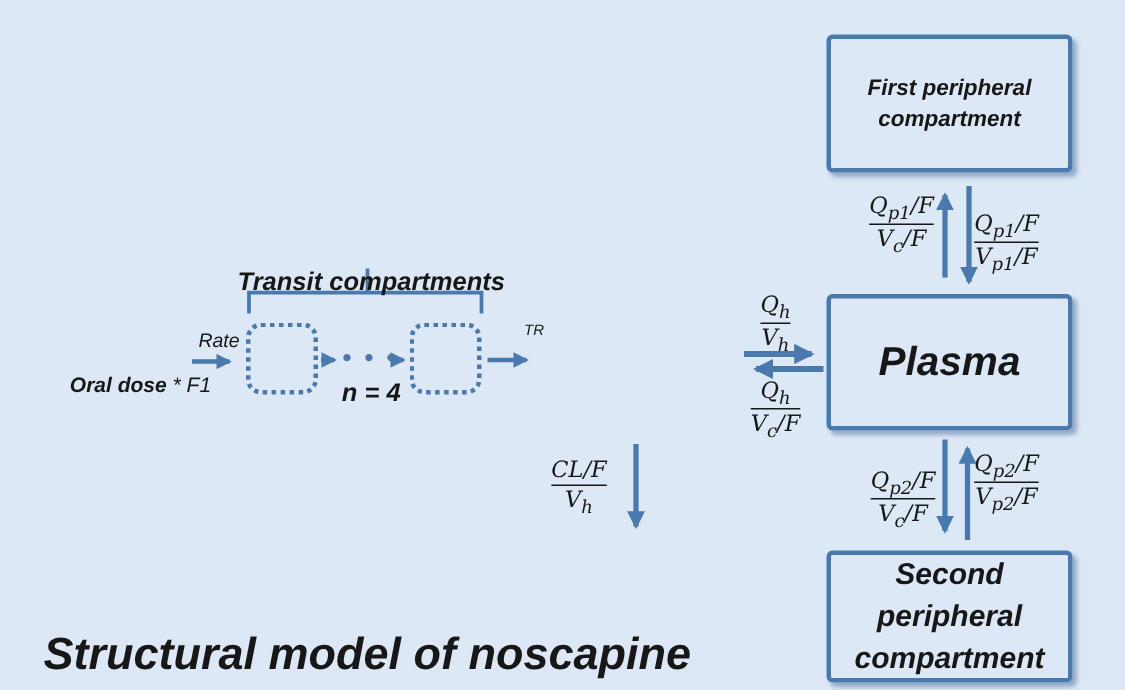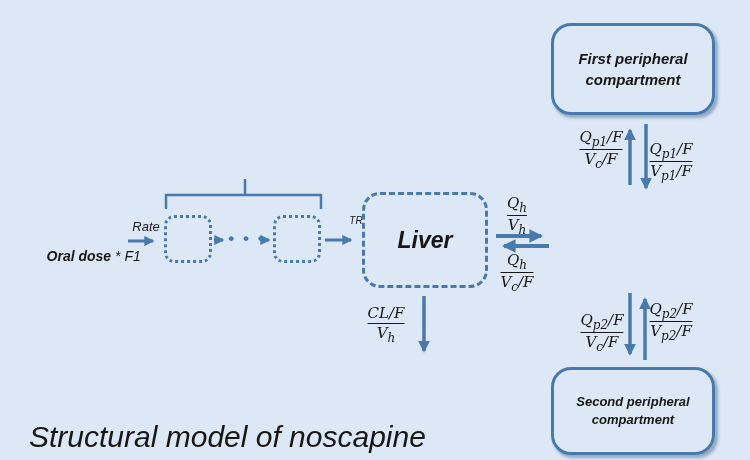--- a/index.html
+++ b/index.html
@@ -5,34 +5,34 @@
   html,body{margin:0;padding:0;background:#fff}
   .stage{position:relative;width:750px;height:460px;overflow:hidden;
          background:var(--background,#dce8f5);
          font-family:"Liberation Sans",sans-serif;color:var(--text,#171717)}
   .layer{position:absolute;left:0;top:0;width:750px;height:460px}
   .conn{stroke:var(--stroke,#4a79ad);fill:none}
   .head{fill:var(--stroke,#4a79ad)}
   .box{position:absolute;box-sizing:border-box;border:3px solid var(--stroke,#4a79ad);
        display:flex;flex-direction:column;align-items:center;justify-content:center;
        text-align:center;font-style:italic;font-weight:bold;color:var(--text,#171717)}
-  .solid{border-radius:20px;box-shadow:2.5px 3px 3px rgba(58,96,140,.45)}
+  .solid{border-radius:4px;box-shadow:2.5px 3px 3px rgba(58,96,140,.45)}
   .dashedbox{border-style:dashed;border-radius:18px}
   .dottedbox{border-style:dotted;border-radius:10px}
   .lbl{position:absolute;font-style:italic;color:var(--text,#171717);white-space:pre}
   .b{font-weight:bold}
   .center{text-align:center}
   .fraction{position:absolute;transform:translateX(-50%);display:flex;flex-direction:column;
             align-items:center;font-family:"DejaVu Serif",serif;font-style:italic;
             font-size:15px;line-height:1.12;color:var(--text,#171717)}
   .fraction .bar{align-self:stretch;height:0;border-top:1.6px solid var(--text,#171717);margin:1px 0}
   .fraction sub{font-size:12px;line-height:1}
   .dots{position:absolute;color:var(--stroke,#4a79ad);font-weight:bold;
         font-size:17px;letter-spacing:2px;text-align:center}
-  .caption{position:absolute;font-weight:normal;font-style:italic;font-size:30px}
+  .caption{position:absolute;font-weight:bold;font-style:italic;font-size:30px}
   .boxline{display:block}
 </style>
 </head>
 <body>
 
 <div class="stage">
 
   <svg class="layer" viewBox="0 0 750 460">
     <defs>
       <marker id="ah" viewBox="0 0 10 10" refX="8.5" refY="5" markerWidth="3.4" markerHeight="3.4" orient="auto">
@@ -46,42 +46,46 @@
     <line class="conn" stroke-width="3" x1="325" y1="240" x2="351" y2="240" marker-end="url(#ah)"></line>
     <line class="conn" stroke-width="4" x1="496" y1="236" x2="541" y2="236" marker-end="url(#ah)"></line>
     <line class="conn" stroke-width="4" x1="549" y1="246" x2="504" y2="246" marker-end="url(#ah)"></line>
     <line class="conn" stroke-width="3.5" x1="424" y1="296" x2="424" y2="351" marker-end="url(#ah)"></line>
     <line class="conn" stroke-width="3.5" x1="630" y1="185" x2="630" y2="130" marker-end="url(#ah)"></line>
     <line class="conn" stroke-width="3.5" x1="646" y1="124" x2="646" y2="188" marker-end="url(#ah)"></line>
     <line class="conn" stroke-width="3.5" x1="630" y1="293" x2="630" y2="354" marker-end="url(#ah)"></line>
     <line class="conn" stroke-width="3.5" x1="645" y1="360" x2="645" y2="299" marker-end="url(#ah)"></line>
   </svg>
 
+  <div class="lbl b center" style="left:150px;top:127px;width:195px;font-size:17px;line-height:1.45">
+    <span class="boxline">Transit compartments</span>
+    <span class="boxline">n = 4</span>
+  </div>
 
   <div class="lbl" style="left:31px;top:232px;font-size:14px">
     <span class="b">Oral dose</span><span> * F1</span>
   </div>
   <div class="lbl center" style="left:130px;top:219px;width:32px;font-size:13px">Rate</div>
   <div class="lbl center" style="left:344px;top:215px;width:24px;font-size:10px">TR</div>
 
   <div class="box dottedbox" style="left:164px;top:215px;width:48px;height:48px"></div>
   <div class="dots" style="left:227px;top:229px;width:40px">• • •</div>
   <div class="box dottedbox" style="left:273px;top:215px;width:48px;height:48px"></div>
 
-  <div class="box dashedbox" style="left:362px;top:192px;width:126px;height:96px;font-size:23px">
-    <span>Liver</span>
+
+  <div class="box solid" style="left:551px;top:196px;width:164px;height:91px;font-size:27px">
+    <span>Plasma</span>
   </div>
-
 
   <div class="box solid" style="left:551px;top:23px;width:164px;height:92px;font-size:15px;line-height:1.4">
     <span class="boxline">First peripheral</span>
     <span class="boxline">compartment</span>
   </div>
 
-  <div class="box solid" style="left:551px;top:367px;width:164px;height:88px;font-size:13px;line-height:1.4">
+  <div class="box solid" style="left:551px;top:367px;width:164px;height:88px;font-size:20px;line-height:1.4">
     <span class="boxline">Second peripheral</span>
     <span class="boxline">compartment</span>
   </div>
 
   <div class="fraction" style="left:517px;top:195px">
     <span class="num">Q<sub>h</sub></span>
     <span class="bar"></span>
     <span class="den">V<sub>h</sub></span>
   </div>
   <div class="fraction" style="left:517px;top:252px">

